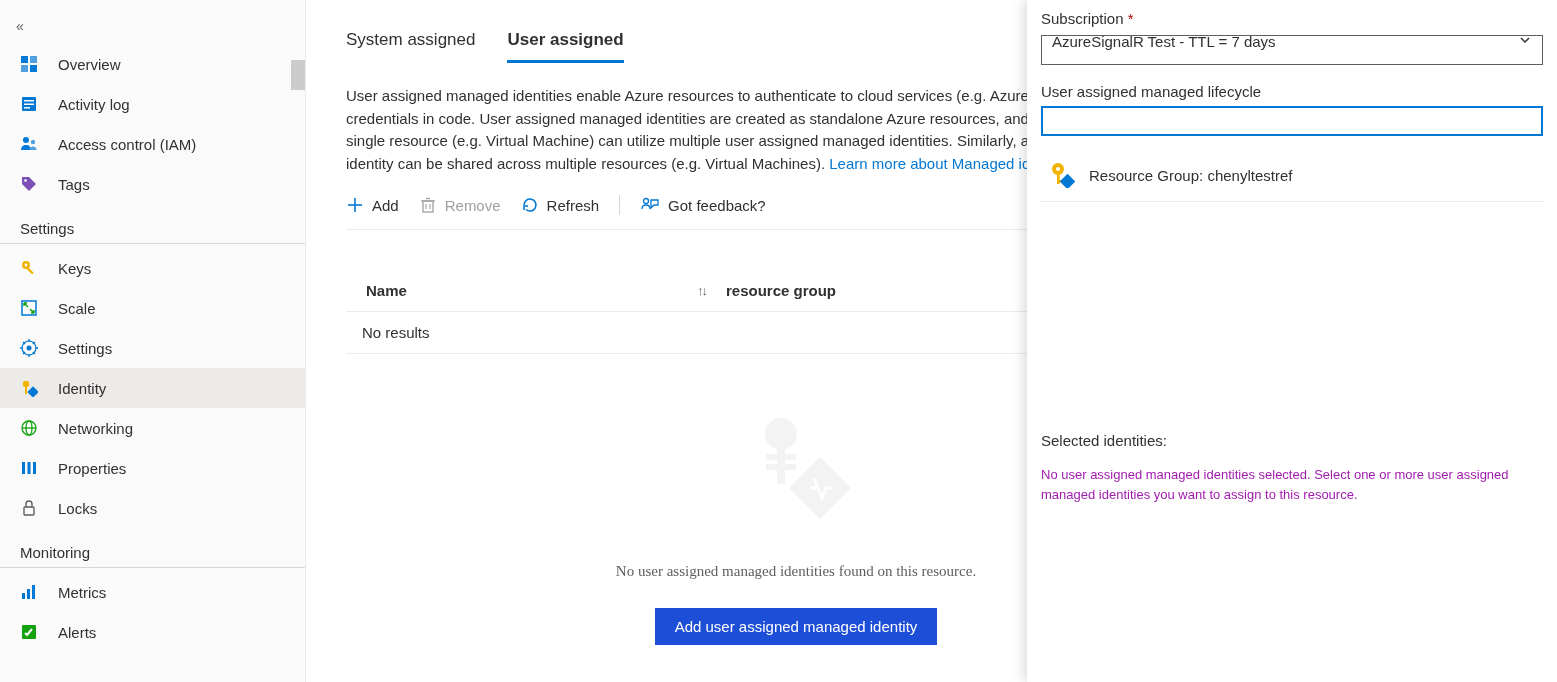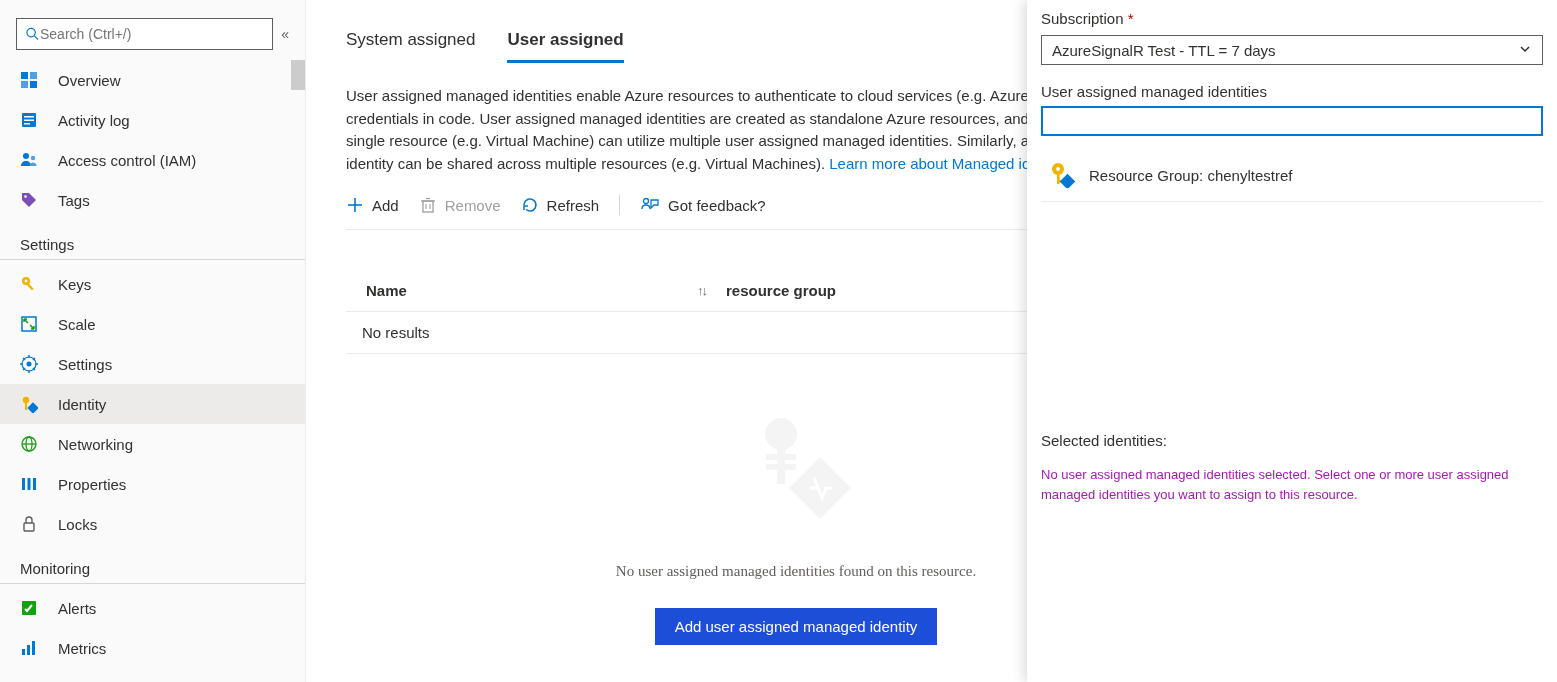--- a/index.html
+++ b/index.html
@@ -188,21 +188,21 @@
     padding: 10px 14px 20px 14px;
     z-index: 10;
   }
   .panel-label { font-size: 15px; color: #323130; margin-bottom: 6px; }
   .req { color: #a80000; }
   .panel-select {
     width: 100%;
     border: 1px solid #605e5c;
     height: 30px;
     display: flex;
-    align-items: center;
+    align-items: flex-end;
     justify-content: space-between;
     padding: 14px 10px;
     font-size: 15px;
     cursor: pointer;
     margin-bottom: 18px;
     margin-top: 8px;
   }
   .panel-input {
     width: 100%;
     border: 2px solid #0078d4;
@@ -223,27 +223,20 @@
   }
   .selected-block { margin-top: 230px; }
   .selected-title { font-size: 15px; color: #323130; margin-bottom: 16px; }
   .selected-msg { font-size: 13px; color: #a21caf; line-height: 1.5; }
 </style>
 </head>
 <body>
 
 <div class="sidebar">
   <div class="search-row">
-    <div class="search-box">
-      <svg width="16" height="16" viewBox="0 0 16 16">
-          <circle cx="6.5" cy="6.5" r="4.5" fill="none" stroke="#0078d4" stroke-width="1.3"></circle>
-          <line x1="10.2" y1="10.2" x2="14" y2="14" stroke="#0078d4" stroke-width="1.3"></line>
-        </svg>
-      <input type="text" placeholder="Search (Ctrl+/)" style="">
-    </div>
     <span class="collapse-btn">«</span>
   </div>
 
   <div class="nav-list">
     <div class="scrollbar-faux"></div>
 
     <div class="nav-item">
       <span class="nav-icon">
         <svg width="18" height="18" viewBox="0 0 18 18">
             <rect x="1" y="1" width="7" height="7" fill="#0078d4"></rect>
@@ -364,35 +357,35 @@
           </svg>
       </span>
       <span>Locks</span>
     </div>
 
     <div class="section-header">Monitoring</div>
 
     <div class="nav-item">
       <span class="nav-icon">
         <svg width="18" height="18" viewBox="0 0 18 18">
-            <rect x="2" y="2" width="14" height="14" rx="1" fill="#13a10e"></rect>
-            <path d="M5 10l2 2 5-6" stroke="#fff" stroke-width="2" fill="none"></path>
-          </svg>
-      </span>
-      <span>Alerts</span>
-    </div>
-    <div class="nav-item">
-      <span class="nav-icon">
-        <svg width="18" height="18" viewBox="0 0 18 18">
             <rect x="2" y="10" width="3" height="6" fill="#0078d4"></rect>
             <rect x="7" y="6" width="3" height="10" fill="#0078d4"></rect>
             <rect x="12" y="2" width="3" height="14" fill="#0078d4"></rect>
           </svg>
       </span>
       <span>Metrics</span>
+    </div>
+    <div class="nav-item">
+      <span class="nav-icon">
+        <svg width="18" height="18" viewBox="0 0 18 18">
+            <rect x="2" y="2" width="14" height="14" rx="1" fill="#13a10e"></rect>
+            <path d="M5 10l2 2 5-6" stroke="#fff" stroke-width="2" fill="none"></path>
+          </svg>
+      </span>
+      <span>Alerts</span>
     </div>
   </div>
 </div>
 
 <div class="main">
   <div class="tabs">
     <div class="tab">System assigned</div>
     <div class="tab active">User assigned</div>
   </div>
 
@@ -479,21 +472,21 @@
     </div>
     <div class="panel-select">
       <span>AzureSignalR Test - TTL = 7 days</span>
       <span>
         <svg width="14" height="14" viewBox="0 0 14 14">
             <path d="M3 5l4 4 4-4" fill="none" stroke="#323130" stroke-width="1.5"></path>
           </svg>
       </span>
     </div>
 
-    <div class="panel-label">User assigned managed identities</div>
+    <div class="panel-label">User assigned managed lifecycle</div>
     <input class="panel-input" type="text" style="">
 
     <div class="rg-row">
       <span>
         <svg width="28" height="28" viewBox="0 0 28 28">
           <circle cx="11" cy="9" r="6" fill="#f2b300"></circle>
           <circle cx="11" cy="9" r="2" fill="#fff"></circle>
           <rect x="10" y="13" width="2.6" height="11" fill="#f2b300"></rect>
           <rect x="10" y="20" width="6" height="2.2" fill="#f2b300"></rect>
           <rect x="15" y="16" width="11" height="11" transform="rotate(45 20.5 21.5)" fill="#0078d4"></rect>

